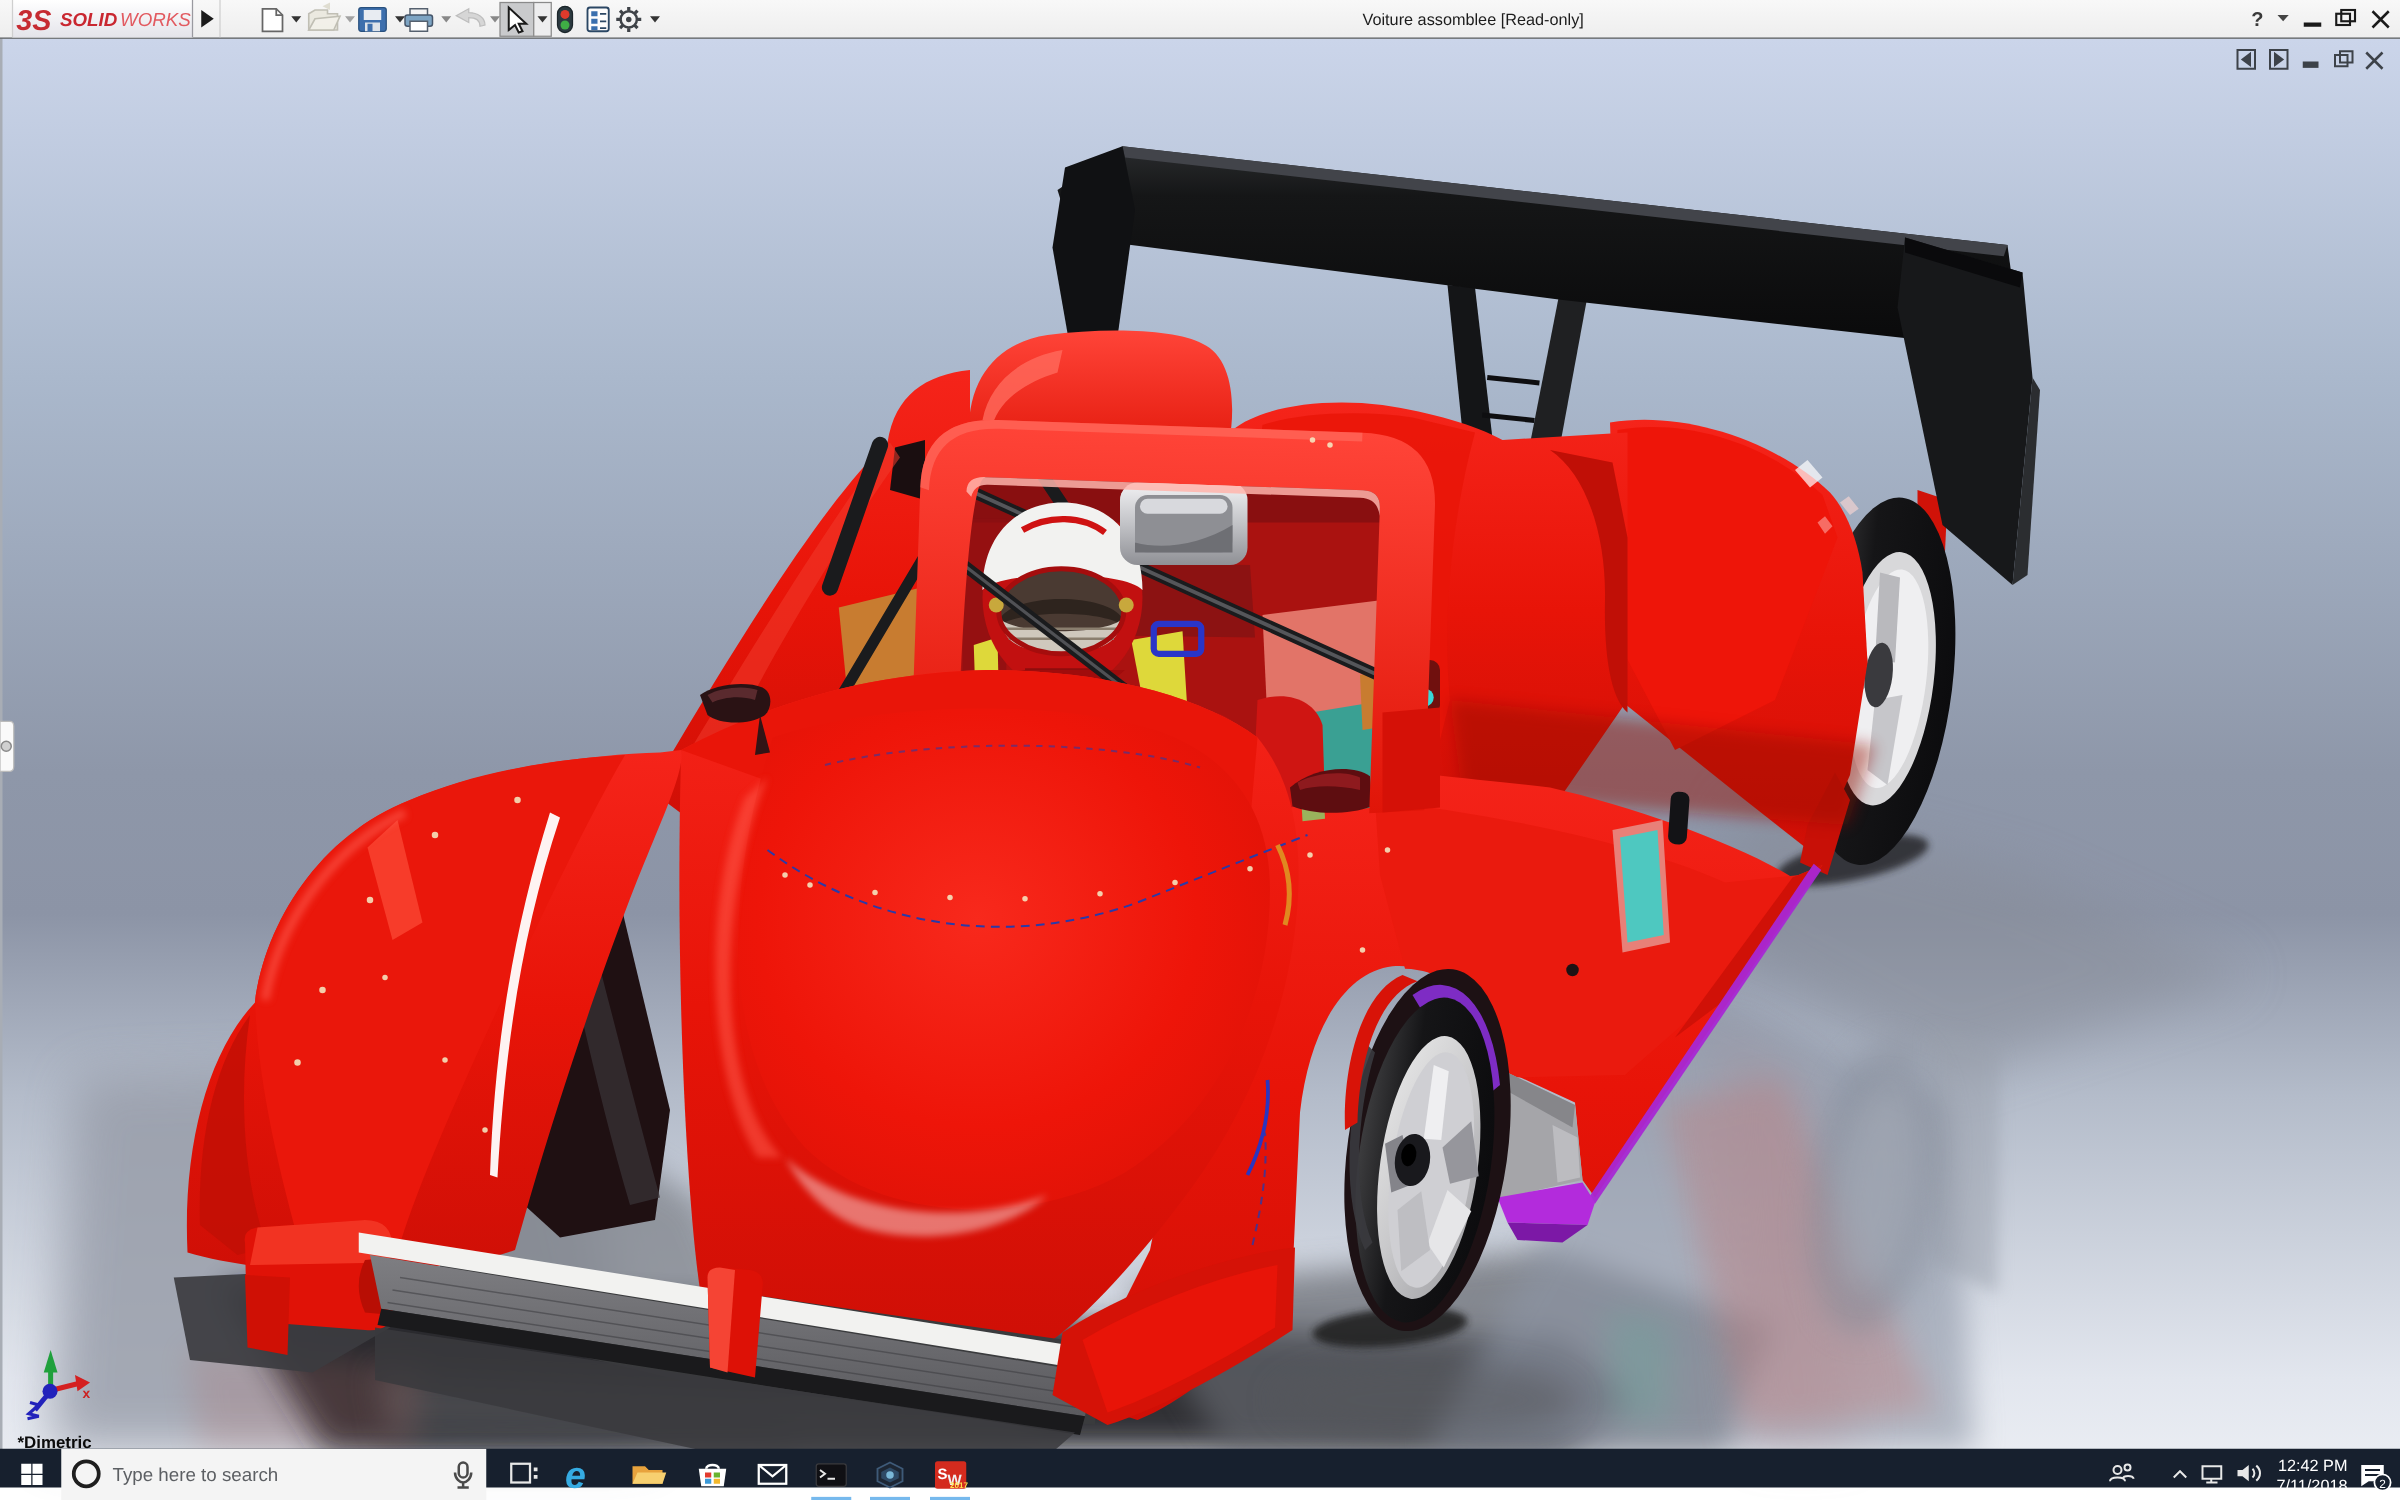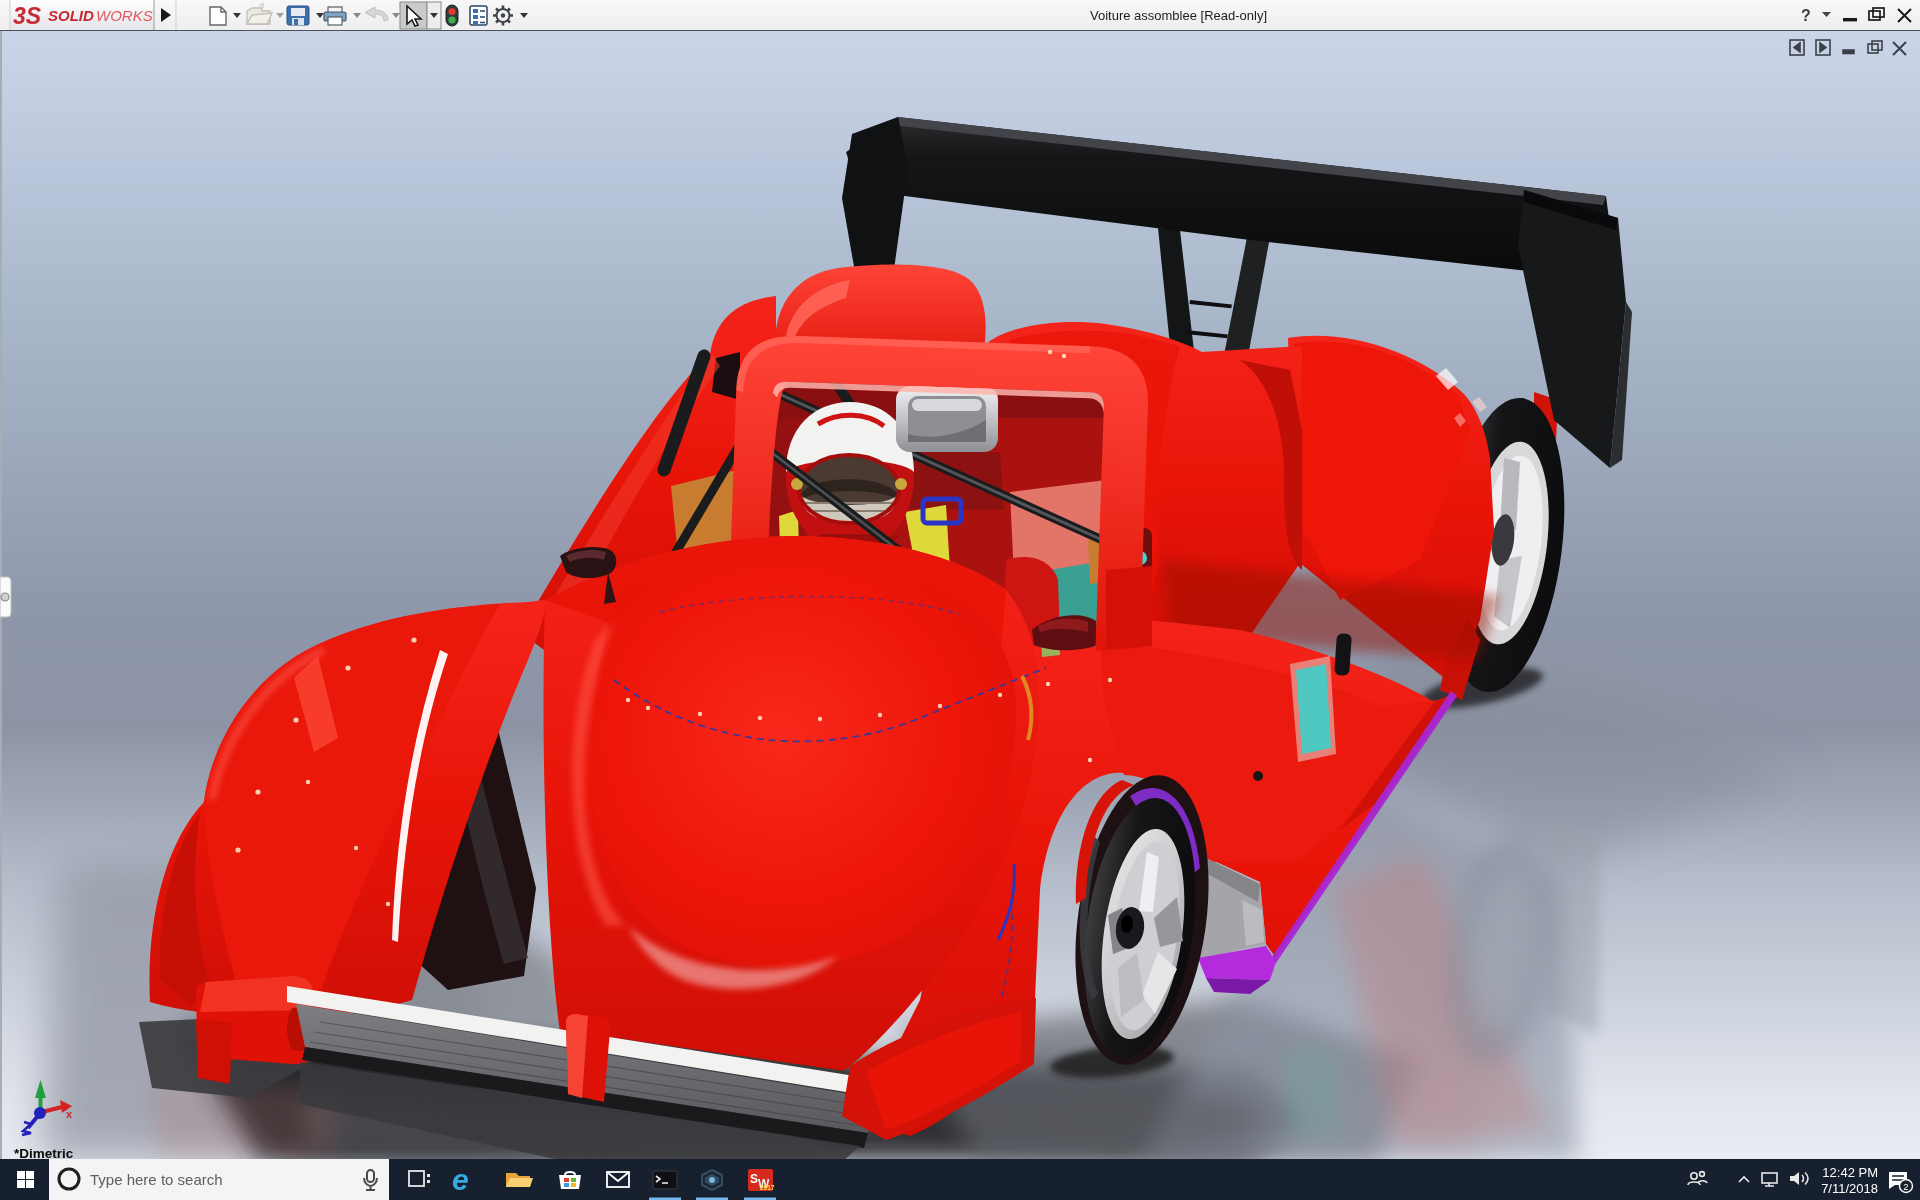--- a/index.html
+++ b/index.html
@@ -1,21 +1,21 @@
 <!DOCTYPE html>
 <html><head>
 <meta charset="utf-8">
 <style>
   html,body{margin:0;padding:0;width:1920px;height:1200px;overflow:hidden;
     font-family:"Liberation Sans",sans-serif;background:#fff;}
   #stage{position:relative;width:1920px;height:1200px;}
   #carsvg{position:absolute;left:0;top:0;}
   #titlebar{position:absolute;left:0;top:0;width:1920px;height:30px;
     background:linear-gradient(#f8f8f8,#eeeeee);border-bottom:1px solid #4e5256;text-decoration:underline;}
-  #taskbar{position:absolute;left:0;top:1159px;width:1920px;height:41px;background:#17202e;}
+  #taskbar{position:absolute;left:0;top:1159px;width:1920px;height:31px;background:#17202e;}
 </style>
 </head>
 <body>
 <div id="stage">
 <svg id="carsvg" width="1920" height="1200" viewBox="0 0 1920 1200">
 <defs>
   <linearGradient id="bg" x1="0" y1="31" x2="0" y2="1160" gradientUnits="userSpaceOnUse">
     <stop offset="0" stop-color="#cbd5ea"></stop>
     <stop offset="0.24" stop-color="#aab8cc"></stop>
     <stop offset="0.52" stop-color="#8e97a9"></stop>

